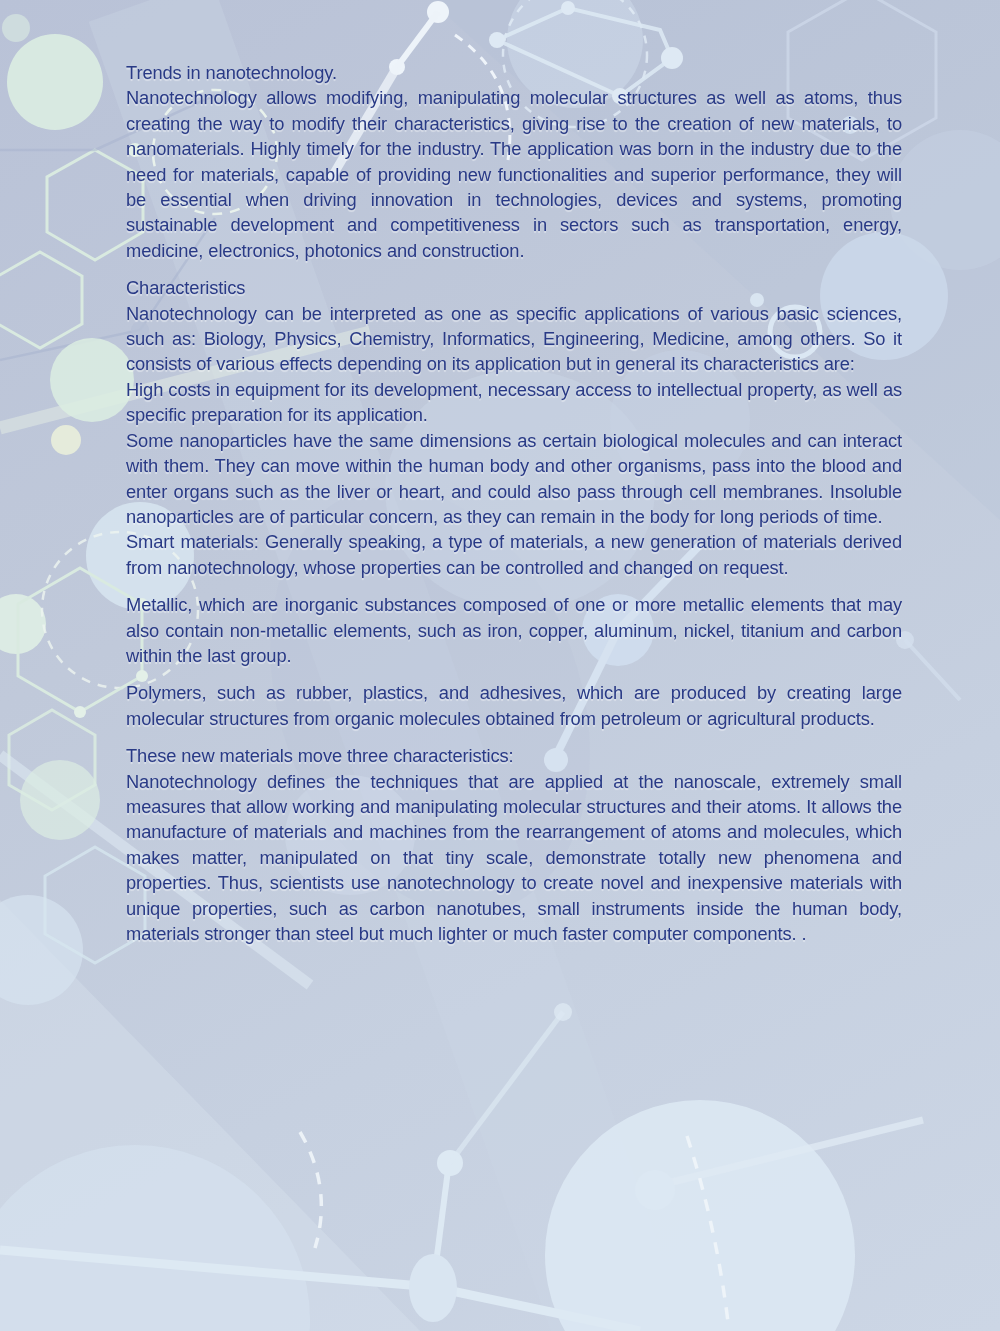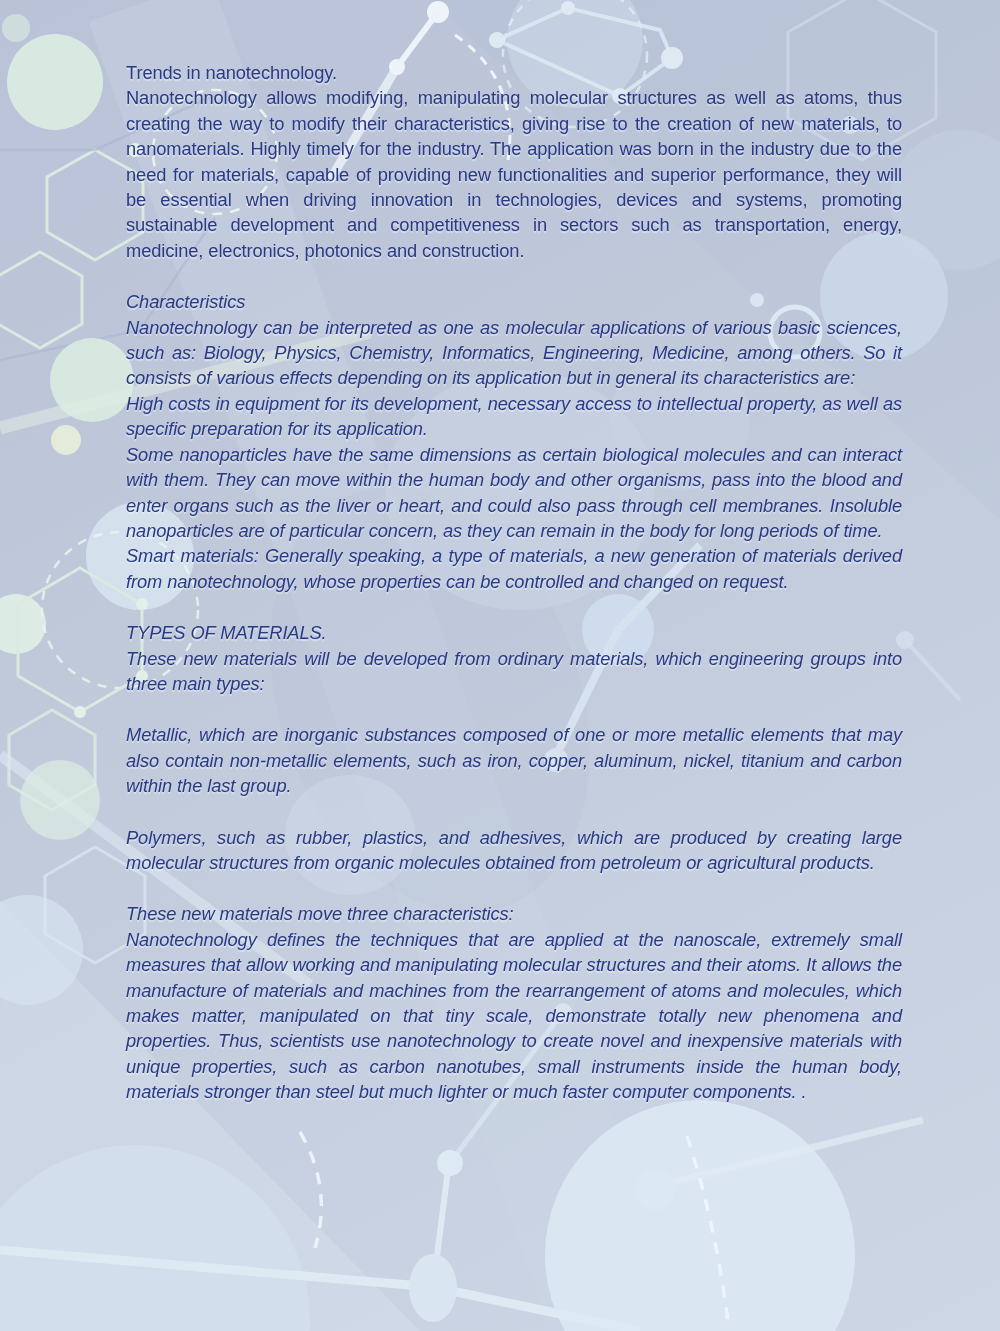--- a/index.html
+++ b/index.html
@@ -27,21 +27,21 @@
     position: absolute;
     left: 126px; top: 60px;
     width: 776px;
     color: var(--text-color, #293a86);
     font-size: 18.3px;
     line-height: 25.4px;
     text-align: justify;
     text-shadow: 0 2px 1px rgba(255,255,255,0.45);
     letter-spacing: -0.1px;
   }
-  .block + .block { margin-top: 26px; font-style: italic; }
+  .block + .block { margin-top: 12px; }
   .content p { margin: 0; }
 </style>
 </head>
 <body>
 
 <div class="page">
 
   <svg class="bg-art" viewBox="0 0 1000 1331" aria-hidden="true">
 
     <polygon points="430,0 1000,0 1000,520" fill="#b3bdd4" opacity="0.22"></polygon>
@@ -127,30 +127,26 @@
 
   <main class="content">
 
     <section class="block">
       <p>Trends in nanotechnology.</p>
       <p>Nanotechnology allows modifying, manipulating molecular structures as well as atoms, thus creating the way to modify their characteristics, giving rise to the creation of new materials, to nanomaterials. Highly timely for the industry. The application was born in the industry due to the need for materials, capable of providing new functionalities and superior performance, they will be essential when driving innovation in technologies, devices and systems, promoting sustainable development and competitiveness in sectors such as transportation, energy, medicine, electronics, photonics and construction.</p>
     </section>
 
     <section class="block">
       <p>Characteristics</p>
-      <p>Nanotechnology can be interpreted as one as molecular applications of various basic sciences, such as: Biology, Physics, Chemistry, Informatics, Engineering, Medicine, among others. So it consists of various effects depending on its application but in general its characteristics are:</p>
+      <p>Nanotechnology can be interpreted as one as specific applications of various basic sciences, such as: Biology, Physics, Chemistry, Informatics, Engineering, Medicine, among others. So it consists of various effects depending on its application but in general its characteristics are:</p>
       <p>High costs in equipment for its development, necessary access to intellectual property, as well as specific preparation for its application.</p>
       <p>Some nanoparticles have the same dimensions as certain biological molecules and can interact with them. They can move within the human body and other organisms, pass into the blood and enter organs such as the liver or heart, and could also pass through cell membranes. Insoluble nanoparticles are of particular concern, as they can remain in the body for long periods of time.</p>
       <p>Smart materials: Generally speaking, a type of materials, a new generation of materials derived from nanotechnology, whose properties can be controlled and changed on request.</p>
     </section>
 
-    <section class="block">
-      <p>TYPES OF MATERIALS.</p>
-      <p>These new materials will be developed from ordinary materials, which engineering groups into three main types:</p>
-    </section>
 
     <section class="block">
       <p>Metallic, which are inorganic substances composed of one or more metallic elements that may also contain non-metallic elements, such as iron, copper, aluminum, nickel, titanium and carbon within the last group.</p>
     </section>
 
     <section class="block">
       <p>Polymers, such as rubber, plastics, and adhesives, which are produced by creating large molecular structures from organic molecules obtained from petroleum or agricultural products.</p>
     </section>
 
     <section class="block">

